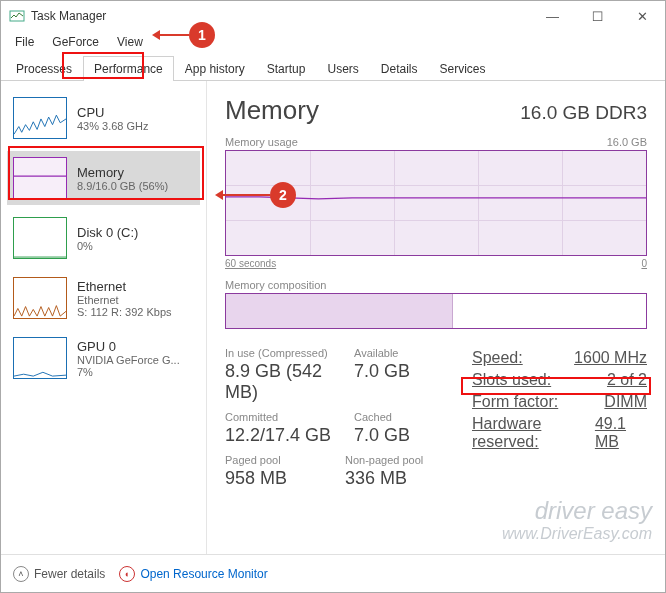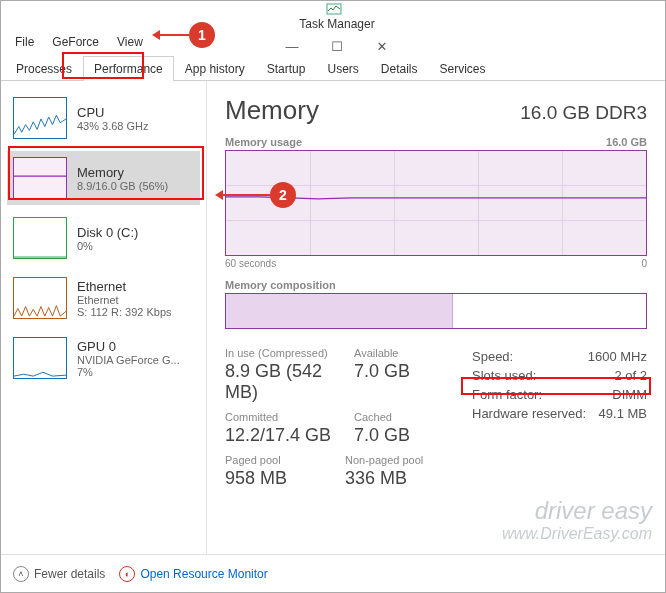--- a/index.html
+++ b/index.html
@@ -1,18 +1,18 @@
 <!DOCTYPE html>
 <html><head>
 <meta charset="utf-8">
 <style>
 * { box-sizing: border-box; margin: 0; padding: 0; }
 body { font-family: 'Segoe UI', Tahoma, sans-serif; font-size: 12px; color: #333; background: #fff; width: 666px; height: 593px; position: relative; overflow: hidden; }
 .window { border: 1px solid #aaa; width: 666px; height: 593px; display: flex; flex-direction: column; background: #fff; }
-.titlebar { height: 30px; display: flex; align-items: center; padding: 0 0 0 8px; flex-direction: column; }
+.titlebar { height: 30px; display: flex; align-items: center; padding: 0 0 0 8px; }
 .titlebar-icon { width: 16px; height: 16px; margin-right: 6px; }
 .titlebar-title { flex: 1; font-size: 12px; }
 .titlebar-btns { display: flex; }
 .titlebar-btn { width: 45px; height: 30px; display: flex; align-items: center; justify-content: center; color: #555; font-size: 13px; }
 .menubar { height: 22px; display: flex; align-items: center; padding: 0 6px; gap: 2px; }
 .menubar-item { padding: 2px 8px; font-size: 12px; }
 .tabs { height: 28px; display: flex; align-items: flex-end; padding: 0 4px; border-bottom: 1px solid #d0d0d0; }
 .tab { padding: 5px 10px; font-size: 12px; border: 1px solid transparent; border-bottom: none; position: relative; top: 1px; }
 .tab.active { border-color: #d0d0d0; background: #fff; }
 .content { flex: 1; display: flex; overflow: hidden; }
@@ -20,33 +20,33 @@
 .sb-item { display: flex; align-items: center; gap: 10px; padding: 4px; border: 2px solid transparent; }
 .sb-item.selected { background: #d9d9d9; }
 .sb-graph { width: 54px; height: 42px; border: 1px solid; position: relative; background: #fff; flex-shrink: 0; }
 .sb-text { display: flex; flex-direction: column; overflow: hidden; }
 .sb-title { font-size: 13px; color: #333; }
 .sb-sub { font-size: 11px; color: #666; white-space: nowrap; overflow: hidden; text-overflow: ellipsis; }
 .main { flex: 1; padding: 14px 18px 0 18px; overflow: hidden; }
 .main-header { display: flex; justify-content: space-between; align-items: baseline; }
 .main-title { font-size: 26px; font-weight: 400; color: #444; }
 .main-sub { font-size: 19px; color: #444; }
-.section-label { font-size: 11px; color: #888; margin-top: 10px; display: flex; justify-content: space-between; font-weight: bold; }
+.section-label { font-size: 11px; color: #888; margin-top: 10px; display: flex; justify-content: space-between; }
 .big-graph { border: 1px solid #8b3a9e; height: 106px; margin-top: 2px; position: relative; background: linear-gradient(to right, #f2e9f5 0, #f2e9f5 100%); }
 .gline { position: absolute; background: #e0d0e5; }
-.graph-xaxis { font-size: 10px; color: #888; display: flex; justify-content: space-between; margin-top: 2px; }
+.graph-xaxis { font-size: 10px; color: #888; display: flex; justify-content: space-between; margin-top: 2px; text-decoration: underline; }
 .comp-bar { border: 1px solid #8b3a9e; height: 36px; margin-top: 2px; display: flex; }
 .comp-fill { background: #e8d5ed; border-right: 1px solid #c9a8d1; }
 .stats { display: flex; margin-top: 18px; gap: 18px; }
 .stats-left { flex: 1; }
 .stats-row { display: flex; margin-bottom: 8px; }
 .stat-block { flex: 1; }
 .stat-label { font-size: 11px; color: #888; }
 .stat-value { font-size: 18px; color: #444; margin-top: 2px; }
-.stats-right { width: 175px; font-size: 13px; color: #555; }
+.stats-right { width: 175px; font-size: 16px; color: #555; text-decoration: underline; }
 .stats-right-row { display: flex; justify-content: space-between; padding: 2px 0; }
 .footer { height: 38px; border-top: 1px solid #e0e0e0; display: flex; align-items: center; padding: 0 12px; gap: 14px; }
 .footer-link { color: #555; font-size: 12px; display: flex; align-items: center; gap: 5px; }
 .footer-link.blue { color: #0066cc; }
 .circle-icon { width: 16px; height: 16px; border: 1px solid #888; border-radius: 50%; display: flex; align-items: center; justify-content: center; font-size: 9px; }
 
 
 .red-box { position: absolute; border: 2px solid #e11; pointer-events: none; }
 .rb-tab { left: 62px; top: 52px; width: 82px; height: 27px; }
 .rb-mem { left: 8px; top: 146px; width: 196px; height: 54px; }

